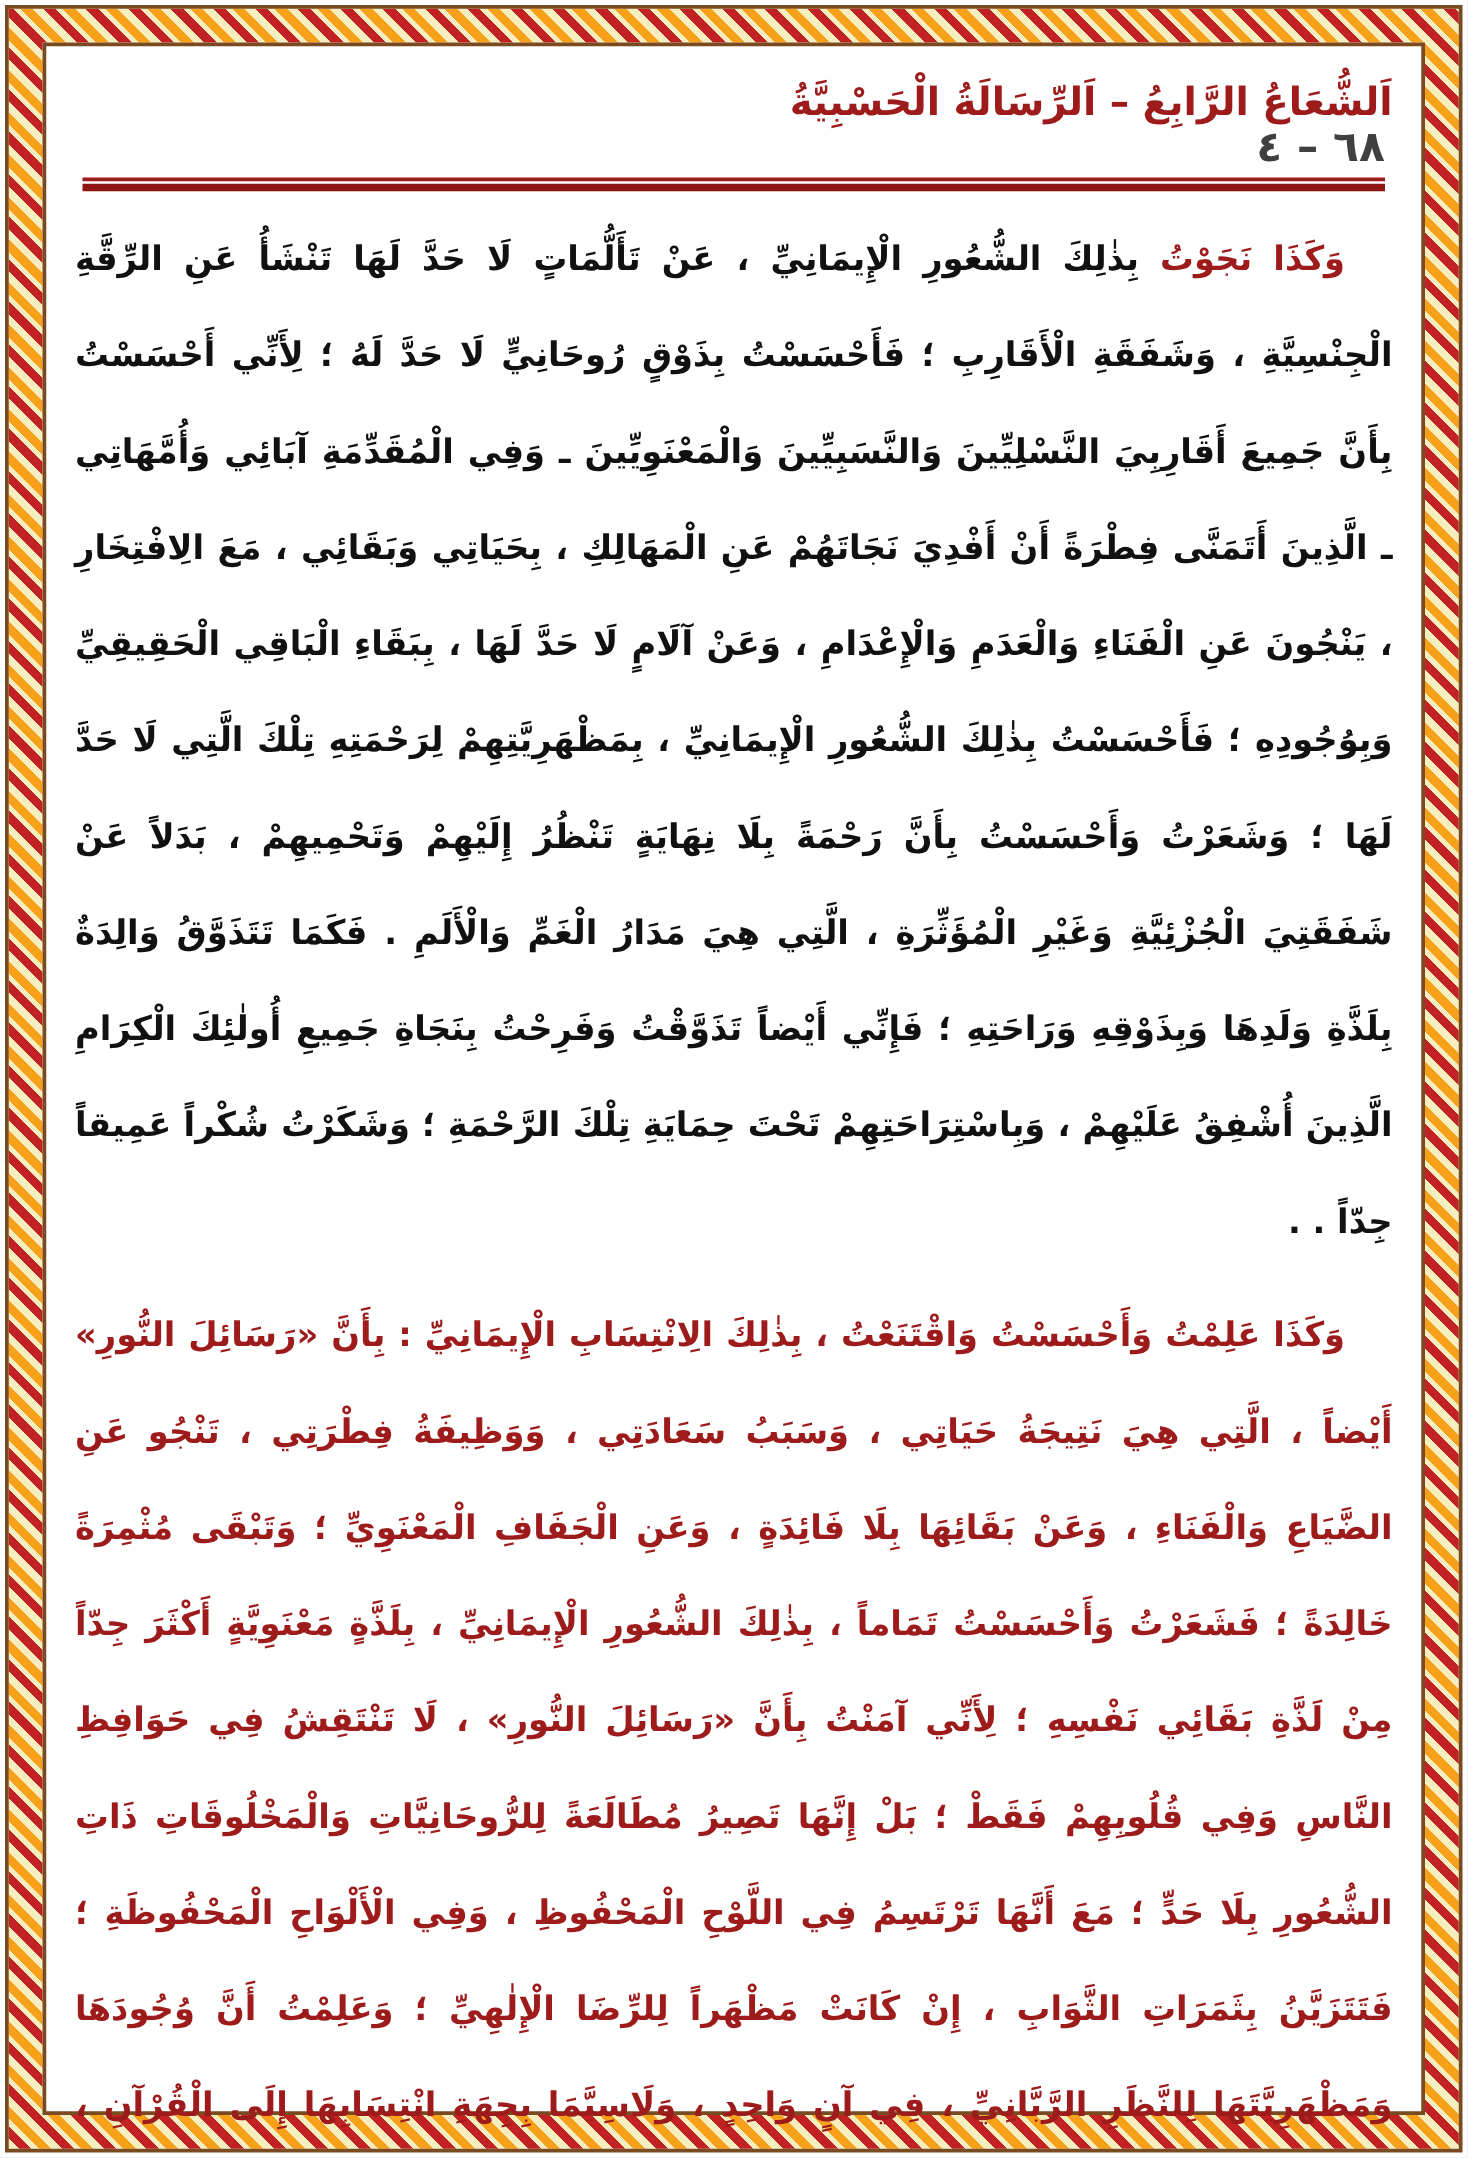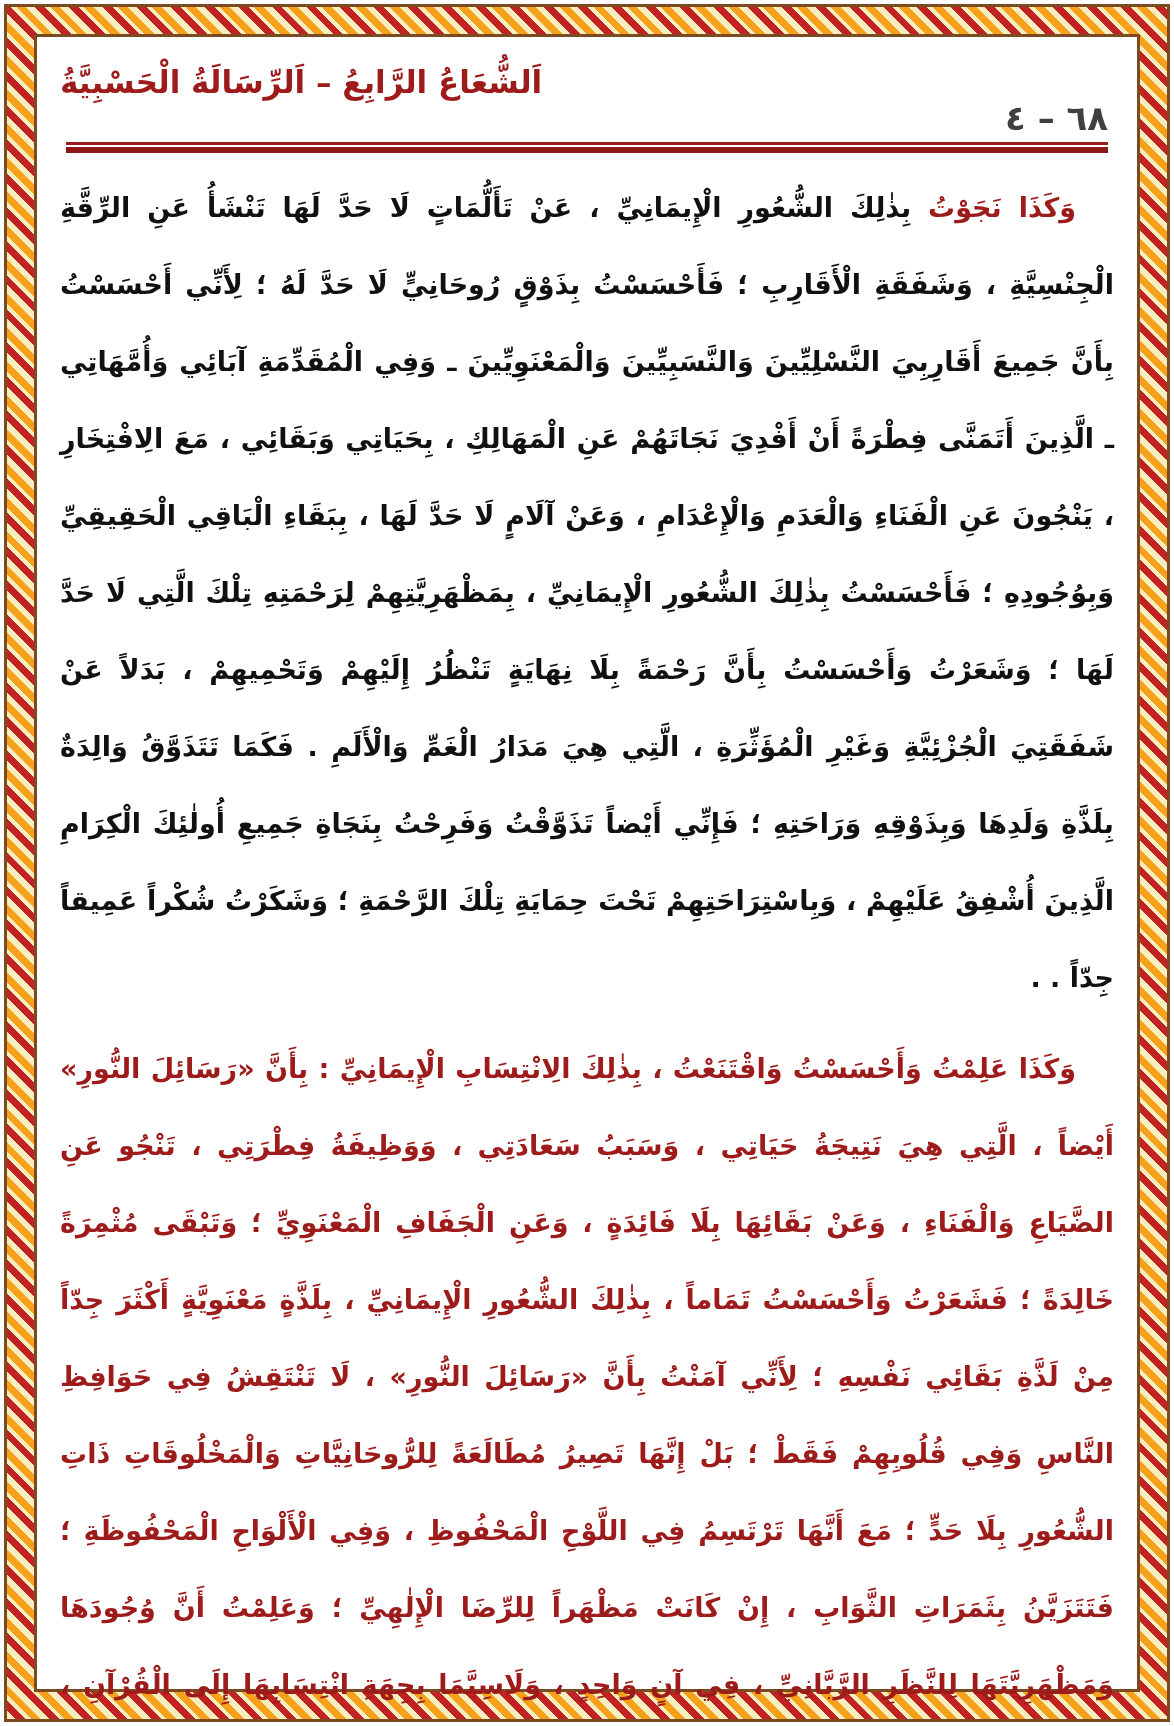--- a/index.html
+++ b/index.html
@@ -35,21 +35,21 @@
     direction:rtl;
   }
   .header{
     position:relative;
     height:78px;
     margin-top:22px;
   }
   .title{
     position:absolute;
     left:0;right:0;
-    text-align:left;
+    text-align:right;
     color:#9e1b1b;
     font-size:31px;
     font-weight:bold;
   }
   .pagenum{
     position:absolute;
     right:6px;top:0;
     color:#404040;
     font-size:34px;
     font-weight:bold;

